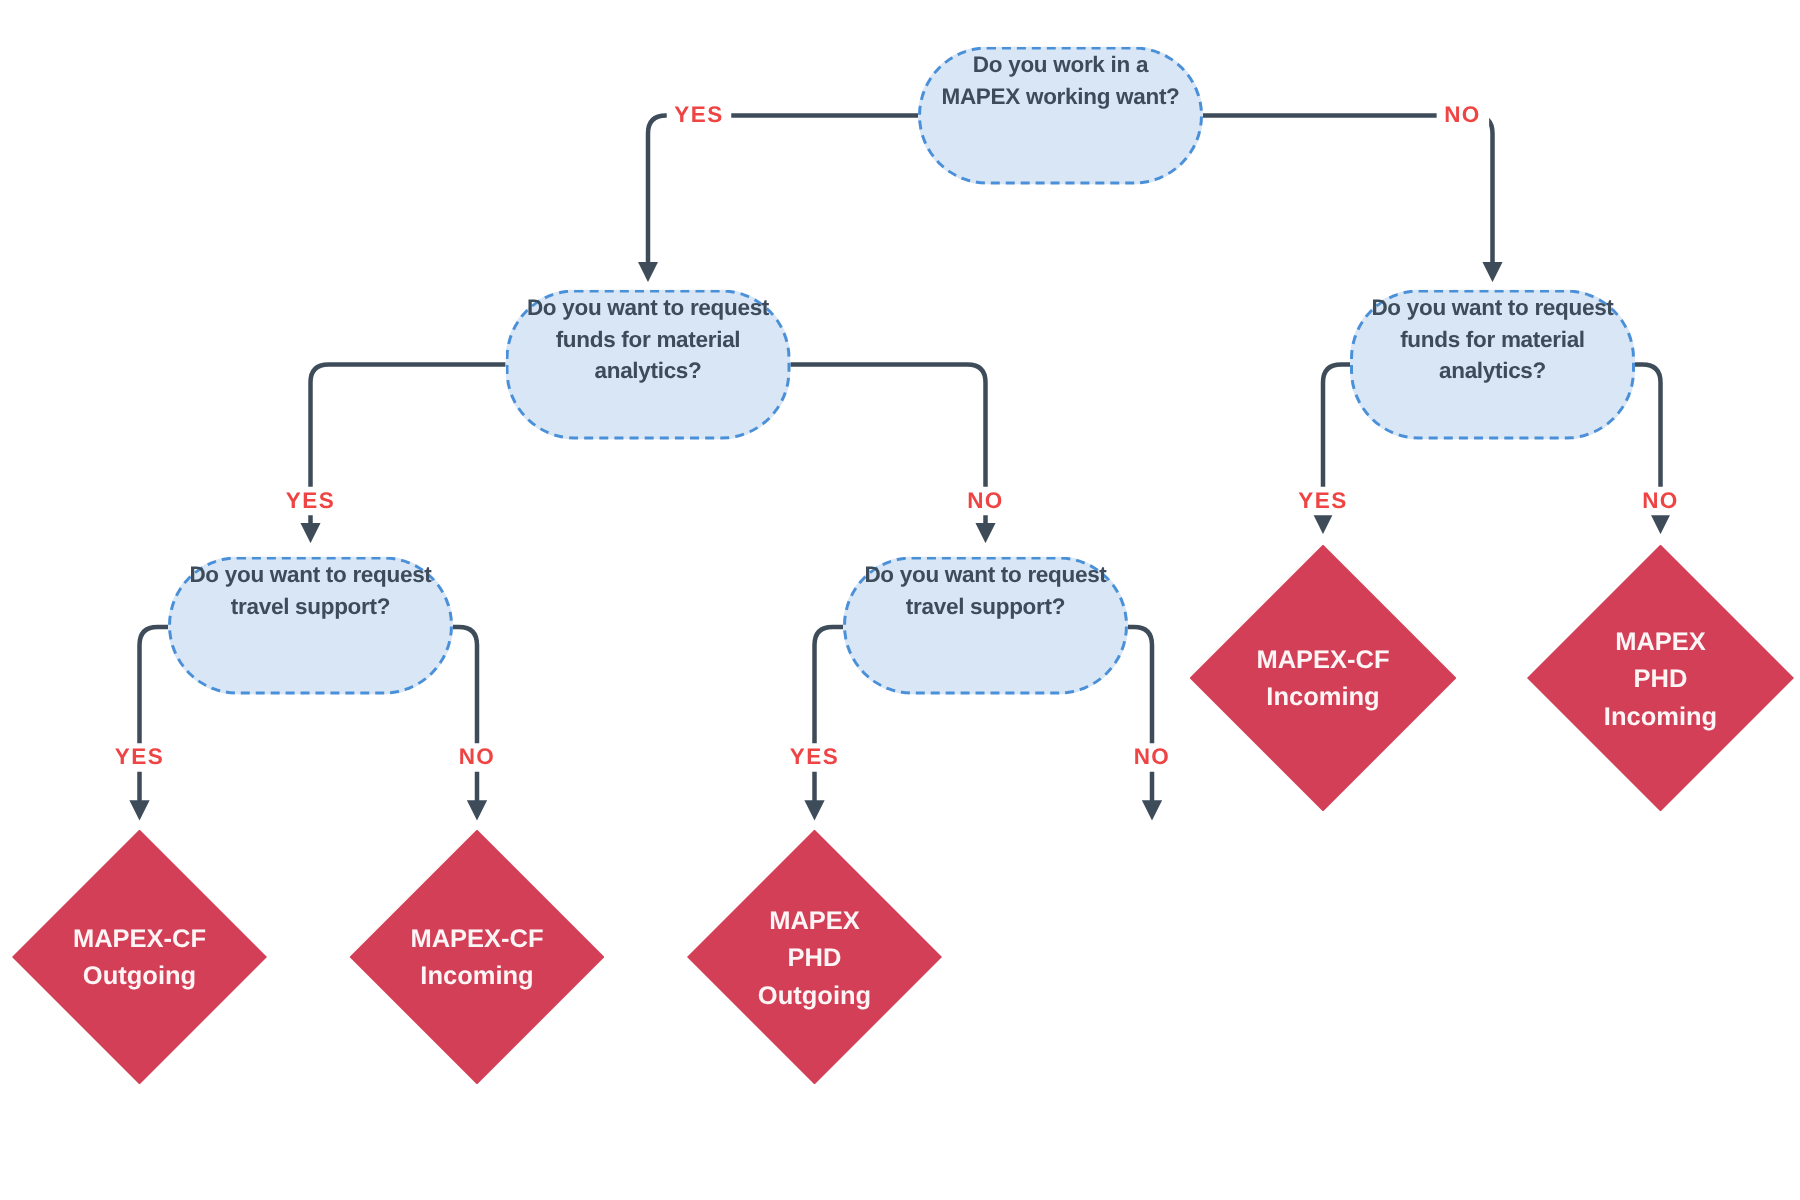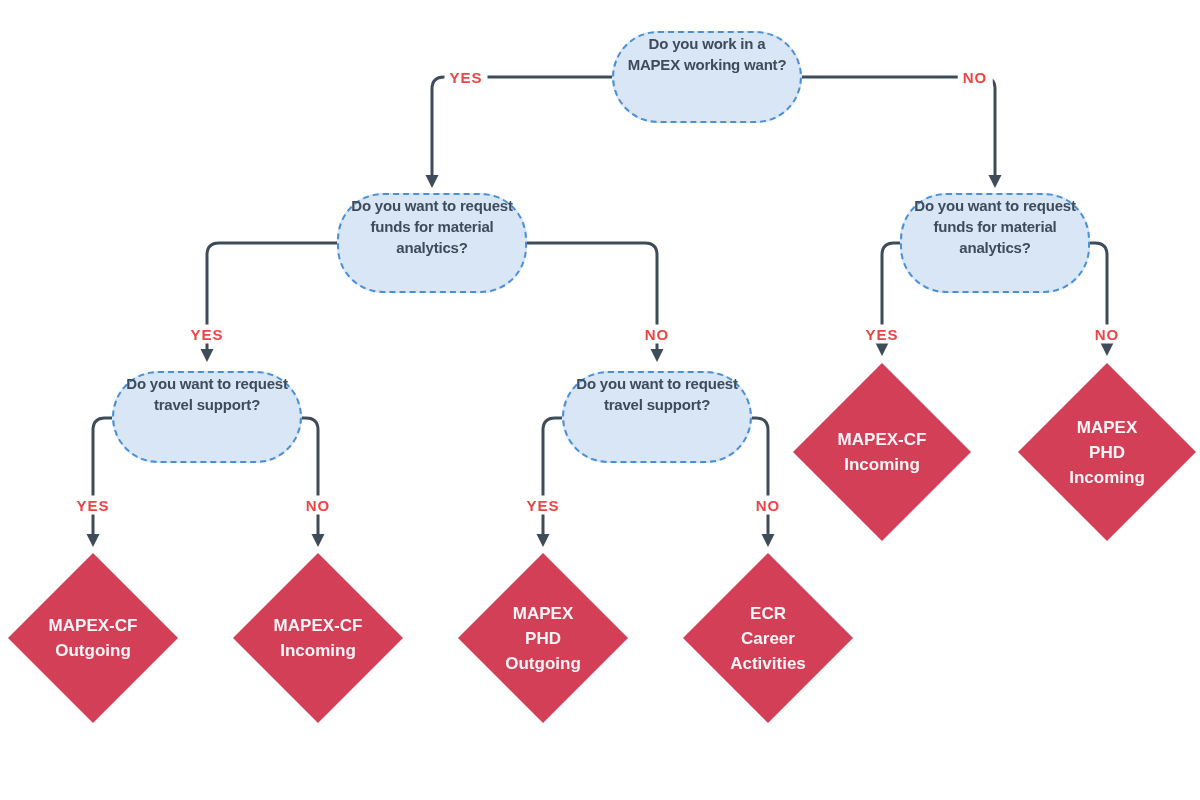--- a/index.html
+++ b/index.html
@@ -104,25 +104,20 @@
     <div class="dline">MAPEX-CF</div>
     <div class="dline">Incoming</div>
   </div>
 
   <div class="diamond" style="left:458px;top:553px;width:170px;height:170px;">
     <div class="dline">MAPEX</div>
     <div class="dline">PHD</div>
     <div class="dline">Outgoing</div>
   </div>
 
-  <div class="diamond" style="left:683px;top:553px;width:170px;height:170px;">
-    <div class="dline">ECR</div>
-    <div class="dline">Career</div>
-    <div class="dline">Activities</div>
-  </div>
 
   <div class="diamond" style="left:793px;top:363px;width:178px;height:178px;">
     <div class="dline">MAPEX-CF</div>
     <div class="dline">Incoming</div>
   </div>
 
   <div class="diamond" style="left:1018px;top:363px;width:178px;height:178px;">
     <div class="dline">MAPEX</div>
     <div class="dline">PHD</div>
     <div class="dline">Incoming</div>

